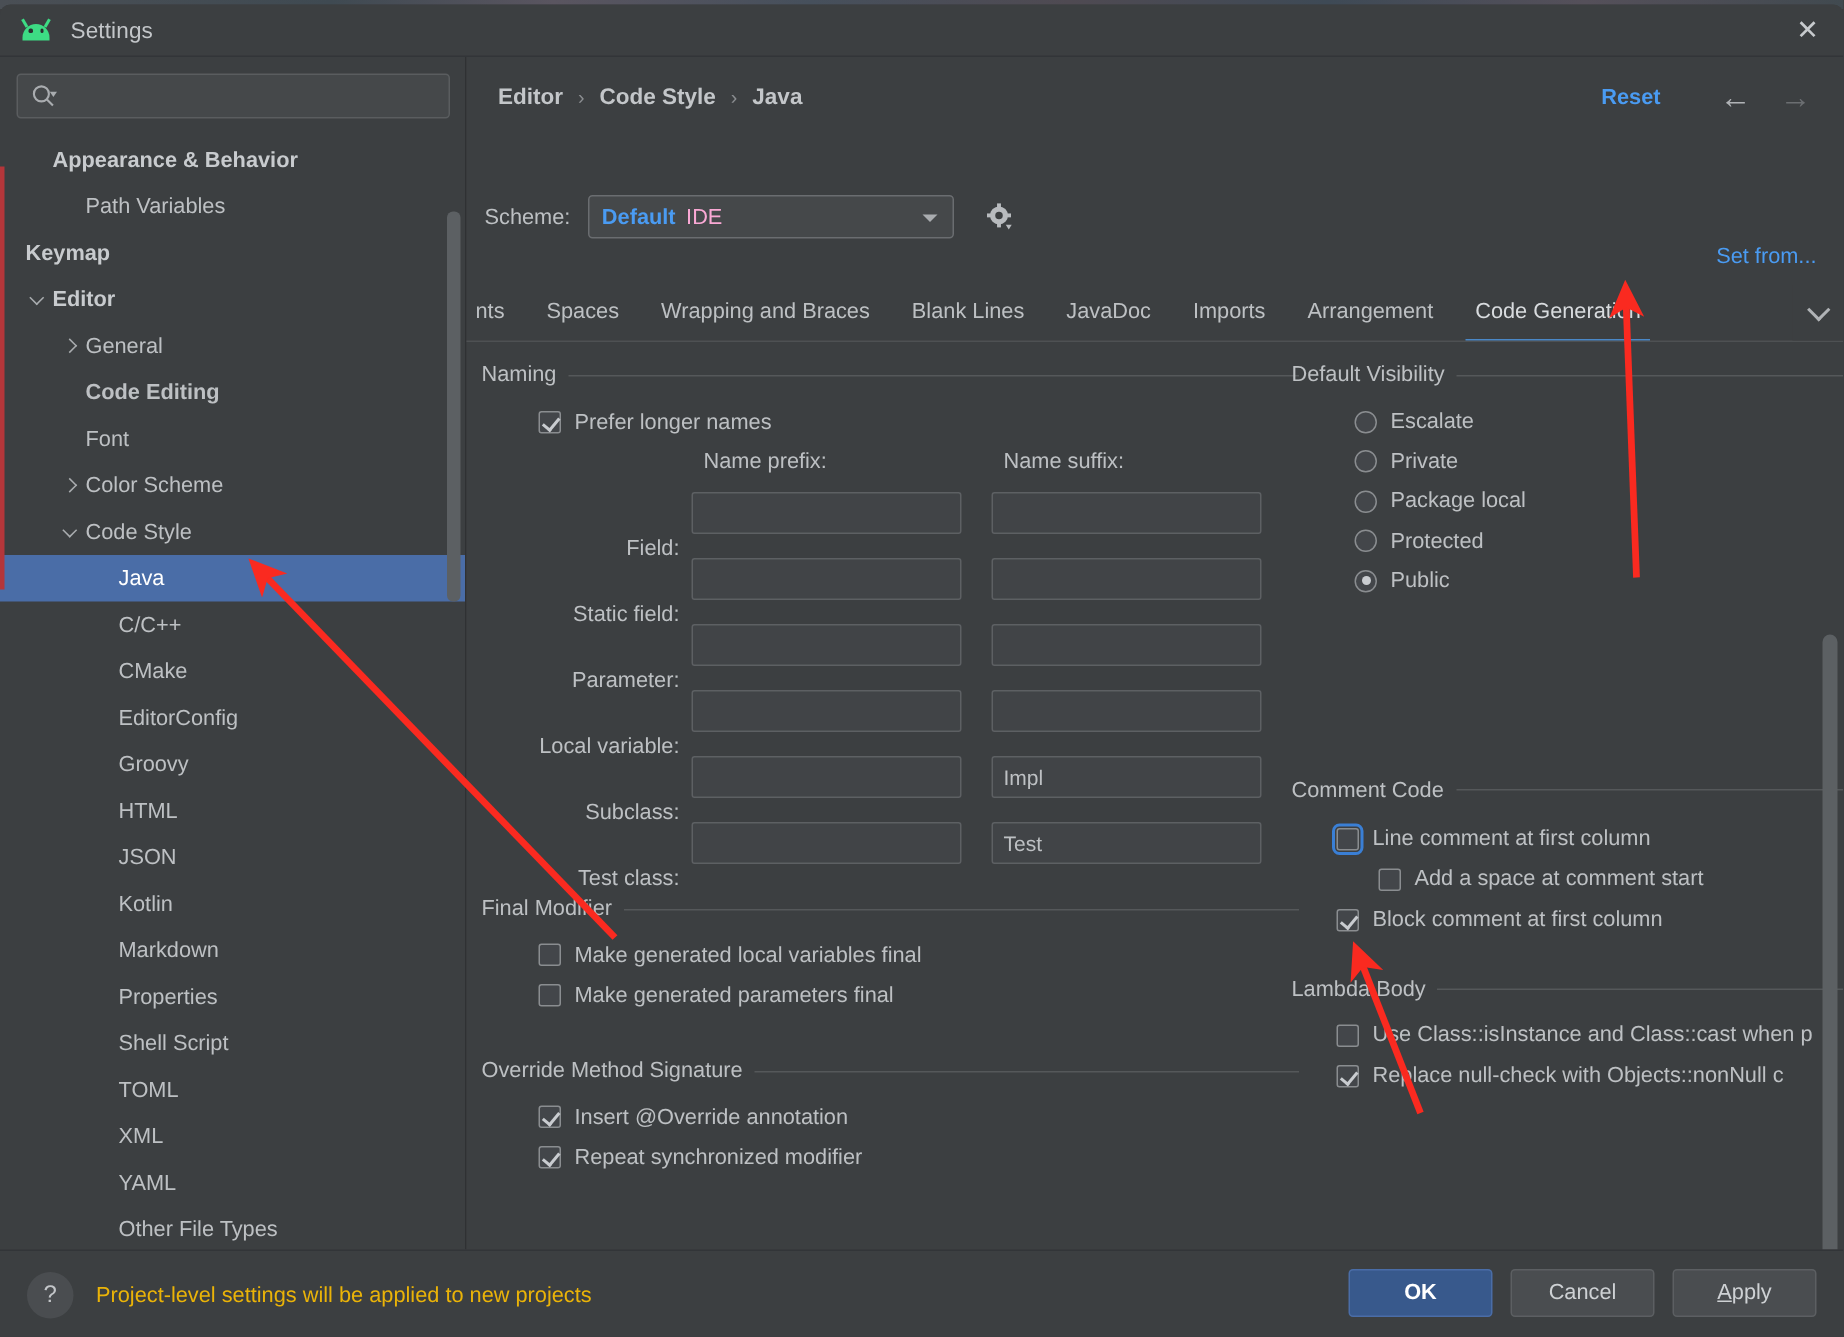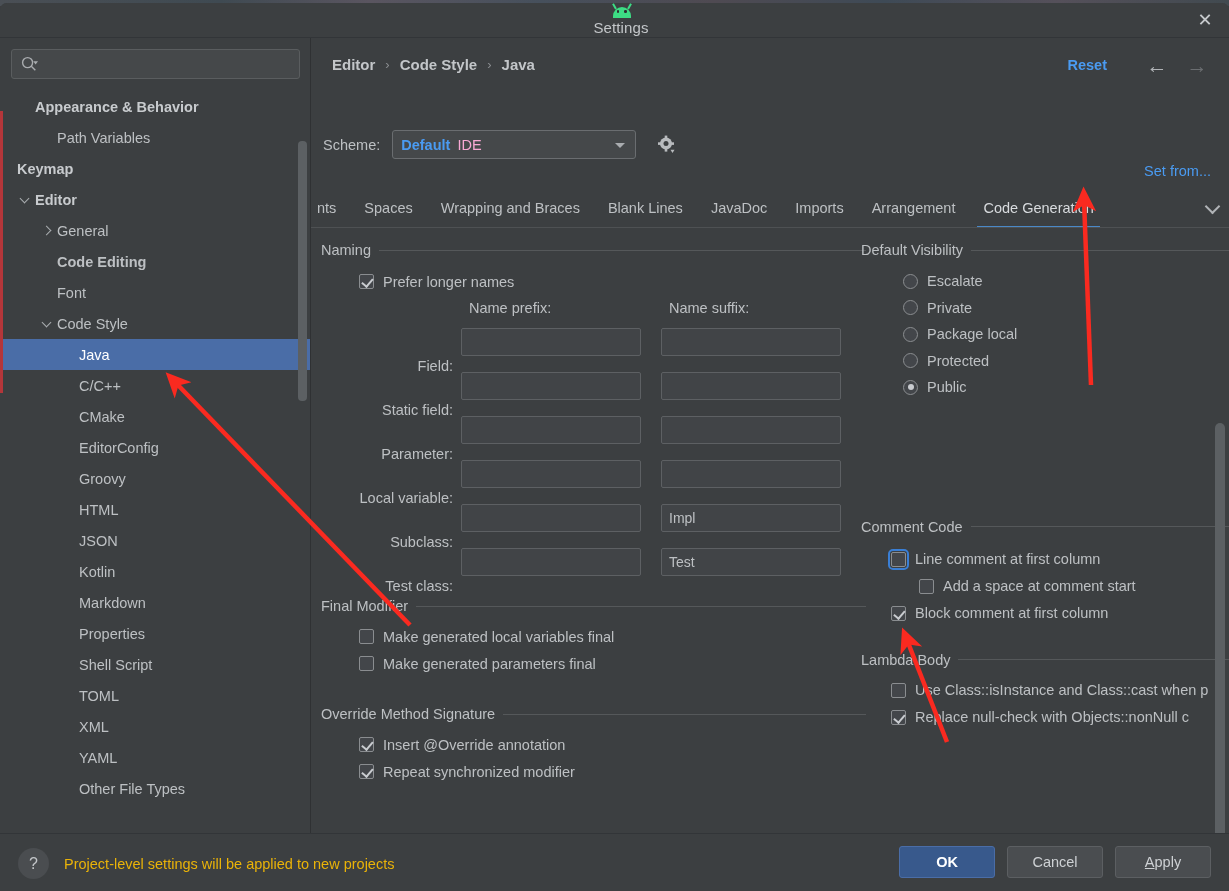--- a/index.html
+++ b/index.html
@@ -24,21 +24,21 @@
     background: #3c3f41;
     border-top-left-radius: 7px; border-top-right-radius: 7px;
     overflow: hidden;
   }
 
   
   .titlebar {
     position: absolute; left: 0; top: 0; width: 1229px; height: 35px;
     background: #3c3f41;
     border-bottom: 1px solid #323538;
-    display: flex; align-items: center; flex-direction: column;
+    display: flex; align-items: center;
   }
   .app-icon {
     width: 20px; height: 16px; margin-left: 14px; position: relative;
   }
   .app-icon .body {
     position: absolute; left: 1px; top: 4px; width: 18px; height: 11px;
     background: #3ddc84;
     border-top-left-radius: 9px 9px; border-top-right-radius: 9px 9px;
   }
   .app-icon .ant {
@@ -352,20 +352,24 @@
           <span class="arrow "></span>
           <span>General</span>
         </div>
         <div class="tnode" style="padding-left: 40px; font-weight: bold;">
           <span class="arrow none"></span>
           <span>Code Editing</span>
         </div>
         <div class="tnode" style="padding-left: 40px;">
           <span class="arrow none"></span>
           <span>Font</span>
+        </div>
+        <div class="tnode" style="padding-left: 40px;">
+          <span class="arrow "></span>
+          <span>Color Scheme</span>
         </div>
         <div class="tnode" style="padding-left: 40px;">
           <span class="arrow down"></span>
           <span>Code Style</span>
         </div>
         <div class="tnode sel" style="padding-left: 62px;">
           <span class="arrow none"></span>
           <span>Java</span>
         </div>
         <div class="tnode" style="padding-left: 62px;">

